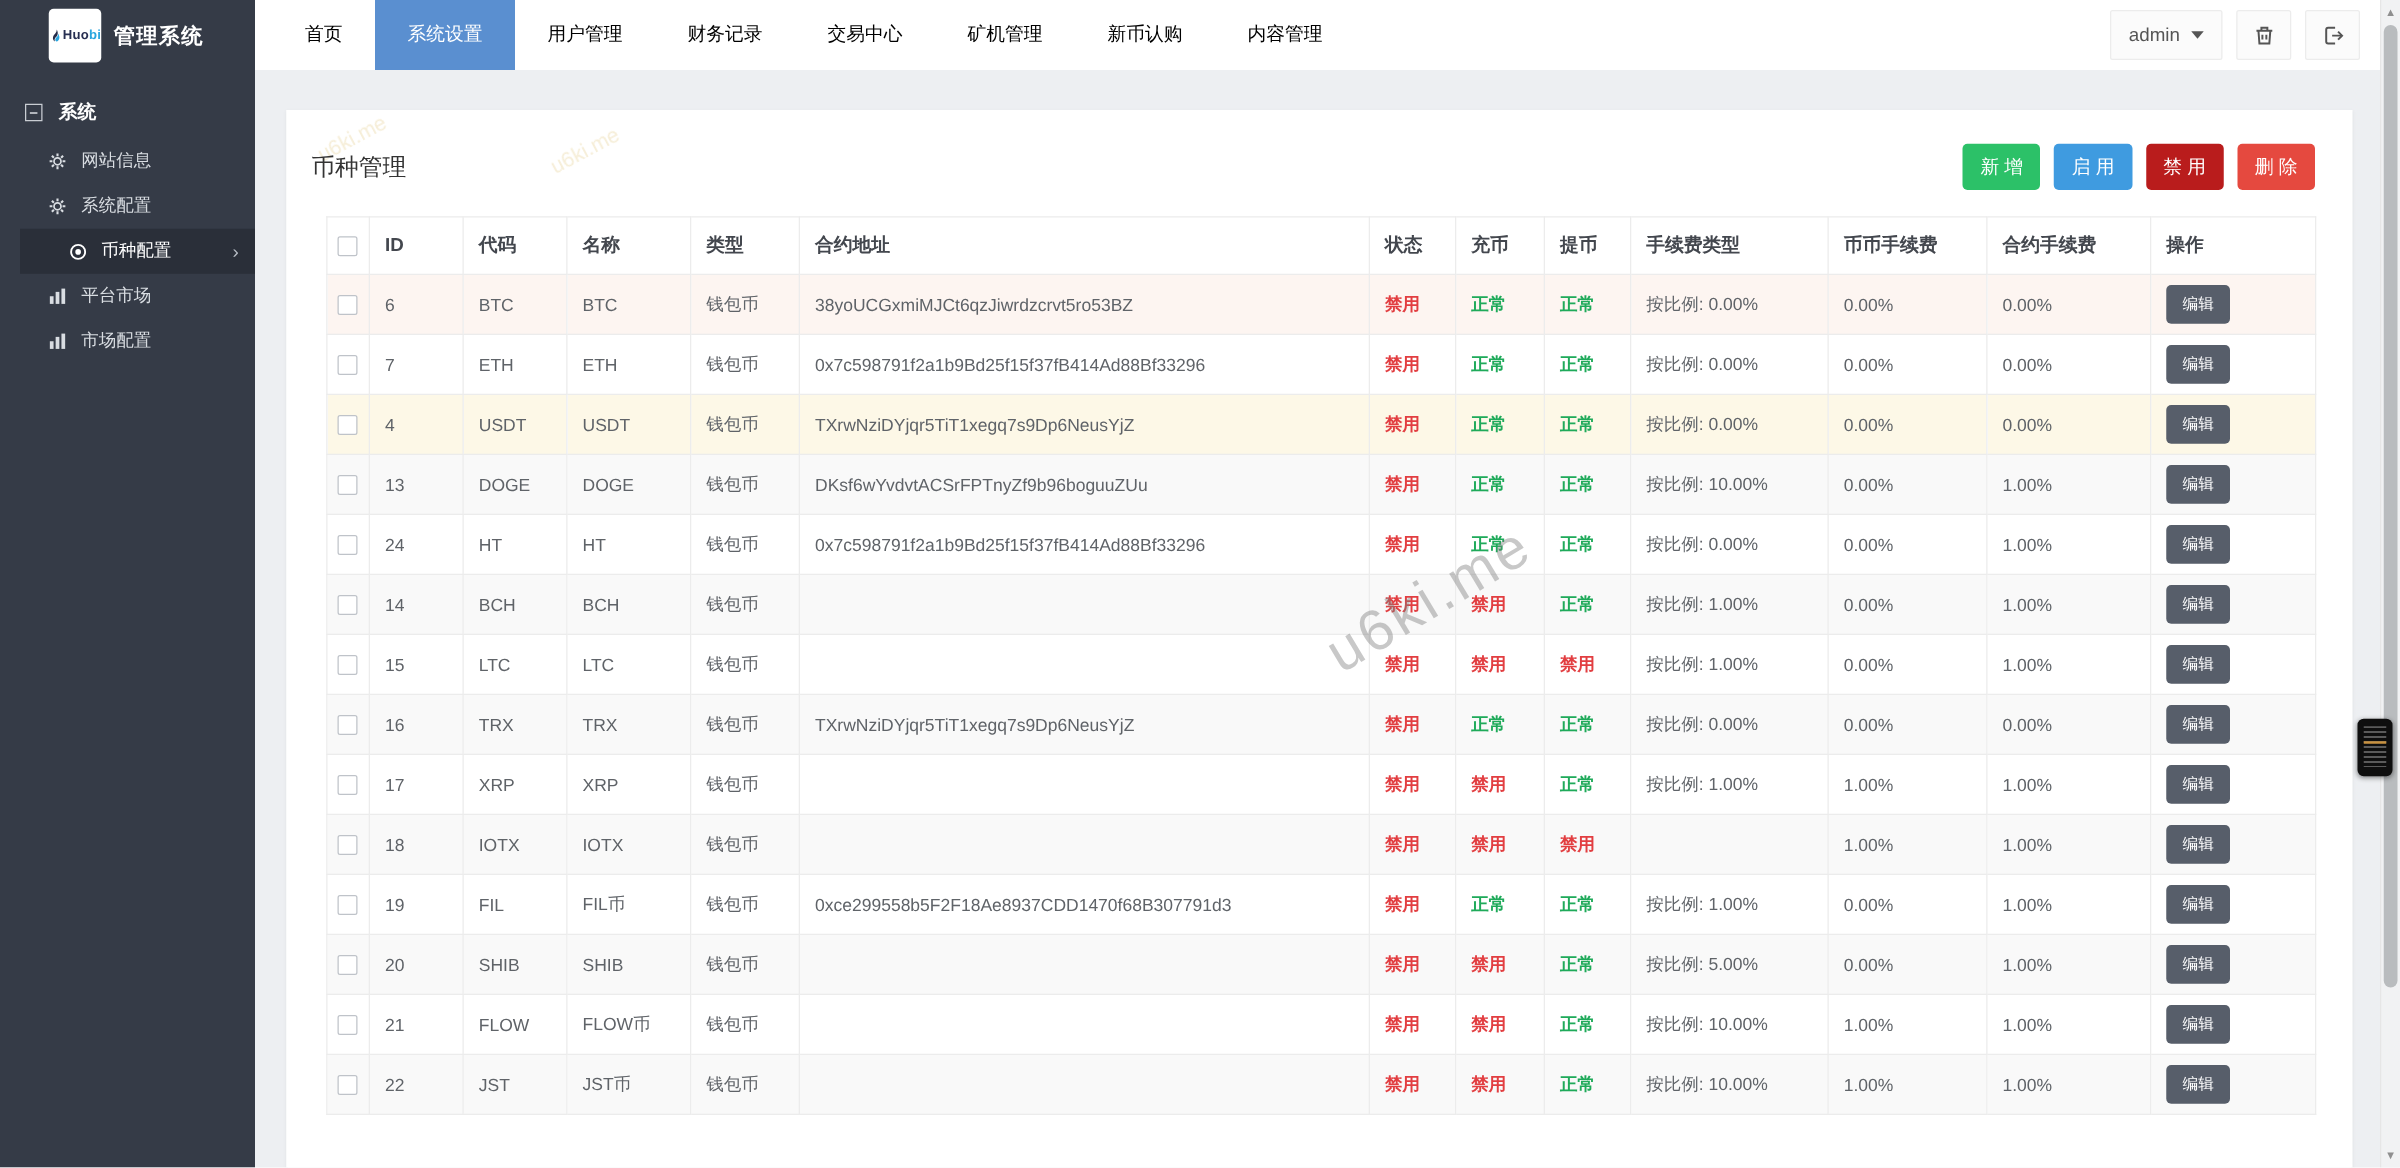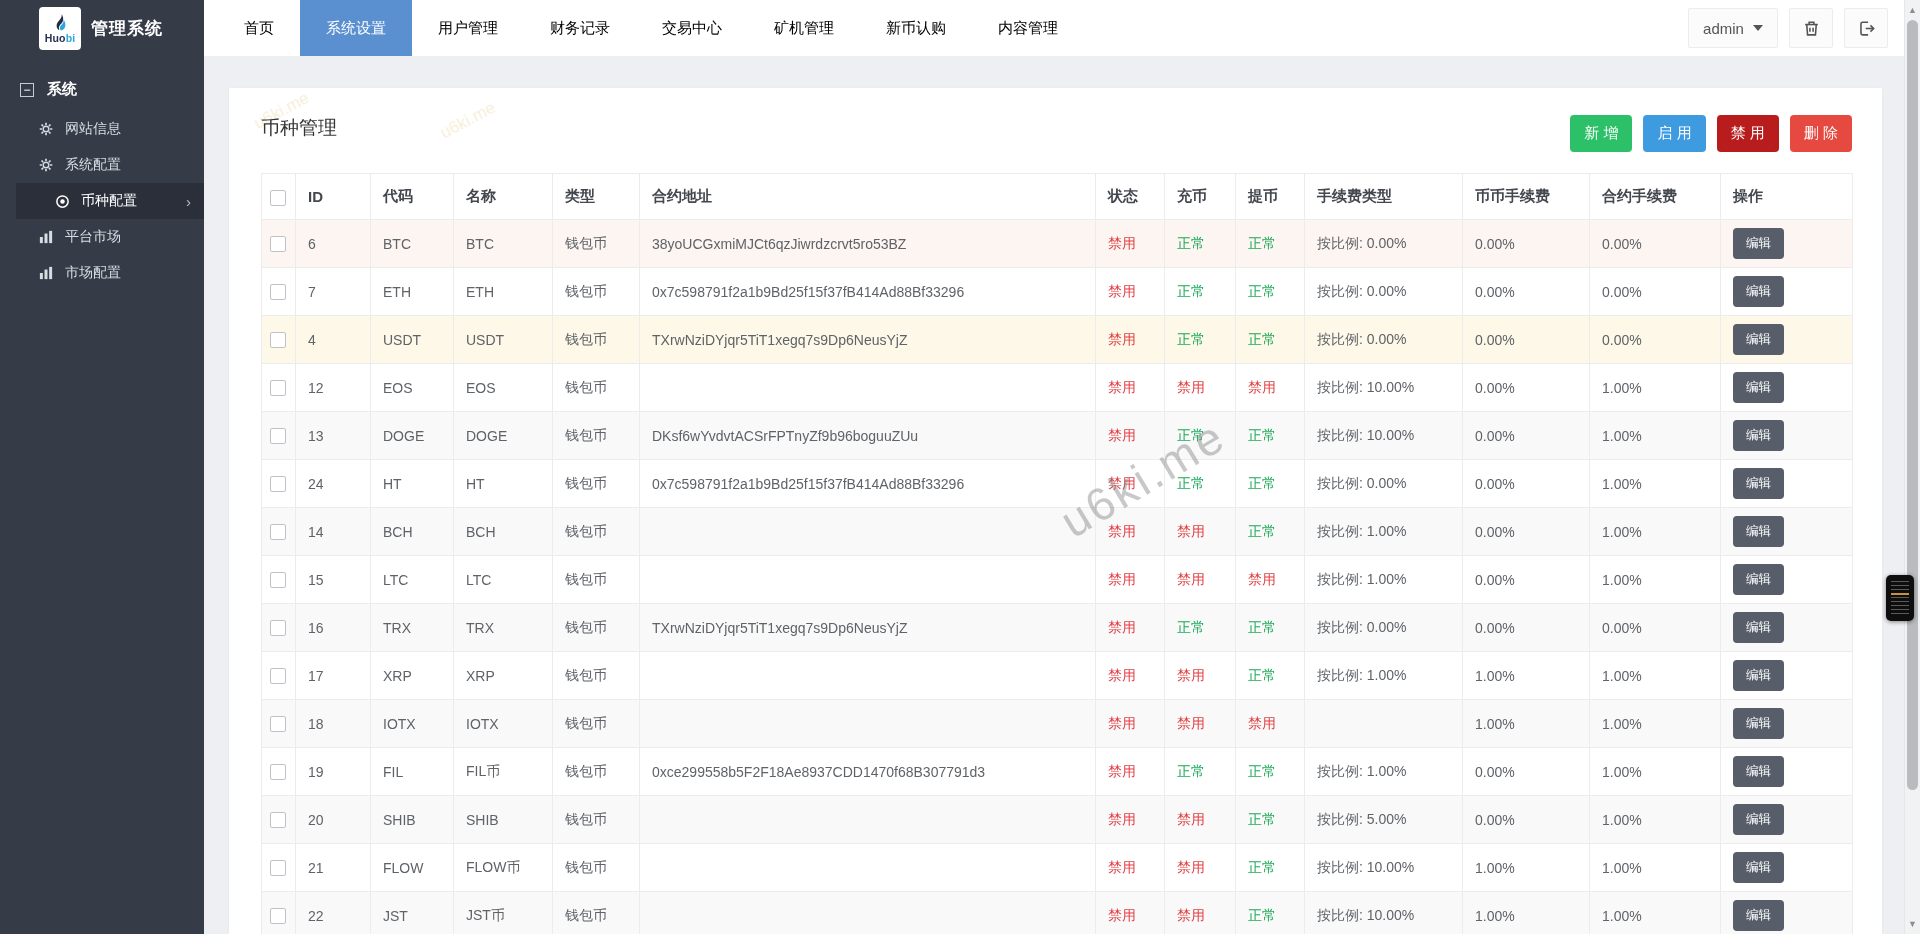--- a/index.html
+++ b/index.html
@@ -5,21 +5,21 @@
   * { margin:0; padding:0; box-sizing:border-box; }
   html,body { width:1920px; height:934px; }
   body {
     position:relative; overflow:hidden; background:#edeff2;
     font-family:"Liberation Sans","DejaVu Sans",sans-serif; color:#333;
   }
   
   .topbar { position:absolute; top:0; left:0; width:1920px; height:56px; background:#fff; z-index:20; }
   .logo-block { position:absolute; left:0; top:0; width:204px; height:56px; background:#353b47; display:flex; align-items:center; }
   .logo-badge { width:42px; height:43px; background:#fff; border-radius:4px; margin-left:39px;
-    display:flex; flex-direction:column; align-items:center; justify-content:center; }
+    display:flex; flex-direction:row; align-items:center; justify-content:center; }
   .logo-word { font-size:10.5px; font-weight:bold; line-height:1; margin-top:1px; letter-spacing:.2px; }
   .logo-word .huo { color:#272f52; } .logo-word .bi { color:#2ba6df; }
   .app-title { color:#fff; font-size:17px; font-weight:bold; margin-left:10px; letter-spacing:1px; }
   .nav-tabs { position:absolute; left:204px; top:0; height:56px; display:flex; padding-left:14px; }
   .tab { line-height:56px; padding:0 26px; font-size:15px; color:#000000; cursor:pointer; white-space:nowrap; }
   .tab.active { background:#5a8fd0; color:#fff; }
   .topbar-right { position:absolute; right:32px; top:8px; height:40px; display:flex; gap:11px; }
   .tb-btn { height:40px; border:1px solid #ececec; background:#fbfbfb; border-radius:2px;
     display:flex; align-items:center; justify-content:center; color:#555; cursor:pointer; }
   .admin-btn { width:90px; font-size:15px; gap:9px; }
@@ -30,37 +30,37 @@
   .side-group { display:flex; align-items:center; gap:13px; padding:24px 0 12px 20px; color:#fff; font-weight:bold; font-size:15px; }
   .collapse-box { width:14px; height:14px; border:1px solid #c9cdd3; color:#c9cdd3; font-size:12px;
     display:flex; align-items:center; justify-content:center; line-height:1; }
   .side-item { height:36px; display:flex; align-items:center; padding-left:38px; font-size:14px; gap:11px; position:relative; cursor:pointer; }
   .side-item.active { background:#2a2f39; color:#fff;margin-left:16px; }
   .side-icon { width:16px; display:flex; align-items:center; justify-content:center; }
   .chev { position:absolute; right:13px; font-size:15px; color:#b6bcc4; }
   
   .card { position:absolute; left:229px; top:88px; width:1653px; height:900px; background:#fff;
     box-shadow:0 1px 3px rgba(0,0,0,.05); }
-  .card-head { position:relative; z-index:2; display:flex; justify-content:space-between; 
-    padding:27px 30px 21px 32px; }
+  .card-head { position:relative; z-index:2; display:flex; justify-content:space-between; align-items:center;
+    padding:27px 30px 21px 20px; }
   .page-title { font-size:19px; color:#333; }
   .actions { display:flex; gap:11px; }
   .act-btn { border:none; color:#fff; font-size:15px; padding:9px 14px; border-radius:4px; cursor:pointer; white-space:nowrap; }
   .btn-add { background:#2cc168; } .btn-enable { background:#3f9be0; }
   .btn-disable { background:#b91c1c; } .btn-delete { background:#e5493f; }
   
   .table-wrap { position:relative; z-index:2; padding:0 30px 0 32px; }
   table { border-collapse:collapse; width:100%; table-layout:fixed; background:transparent; }
   th,td { border:1px solid #ececec; padding:0 12px; height:48px; font-size:14px; color:#5f6368;
     text-align:left; overflow:hidden; white-space:nowrap; }
   th { height:46px; font-size:15px; color:#43474e; font-weight:bold; background:#fff; }
   tr.bg-stripe td { background:rgba(0,0,0,.025); }
   tr.bg-cream  td { background:#fdf8e7; }
   tr.bg-pink   td { background:#fdf5f1; }
-  .status-cell { font-weight:normal; }
+  .status-cell { font-weight:bold; }
   .st-ok  { color:#1faa5a;margin-left:24px; } .st-off { color:#e23e41; }
   .edit-btn { background:#575e6a; color:#fff; border:none; border-radius:4px; font-size:12.5px; padding:7px 13px; cursor:pointer; }
   .cb { display:inline-block; width:16px; height:16px; border:1px solid #bfc3c9; border-radius:2px; background:#fff; vertical-align:middle; cursor:pointer; }
   
   .wm-tile { position:absolute; inset:0; z-index:1; pointer-events:none; }
   .wm-tile text { font-size:17px; fill:#f6eed8; font-family:"Liberation Sans",sans-serif; }
   .wm-main { position:absolute; left:1042px; top:416px; width:320px; transform:rotate(-31deg);
     font-size:46px; color:rgba(125,125,125,.42); letter-spacing:3px; z-index:6; pointer-events:none; white-space:nowrap; }
   
   .scrollbar { position:absolute; right:0; top:0; width:16px; height:934px; background:#f1f2f3; border-left:1px solid #e6e6e6; z-index:30; }
@@ -275,35 +275,20 @@
     <td>钱包币</td>
     <td>TXrwNziDYjqr5TiT1xegq7s9Dp6NeusYjZ</td>
     <td class="status-cell st-off">禁用</td>
     <td class="status-cell st-ok">正常</td>
     <td class="status-cell st-ok">正常</td>
     <td>按比例: 0.00%</td>
     <td>0.00%</td>
     <td>0.00%</td>
     <td><button class="edit-btn">编辑</button></td>
   </tr>
-          <tr>
-    <td style="padding:0 8px;"><span class="cb"></span></td>
-    <td>12</td>
-    <td>EOS</td>
-    <td>EOS</td>
-    <td>钱包币</td>
-    <td></td>
-    <td class="status-cell st-off">禁用</td>
-    <td class="status-cell st-off">禁用</td>
-    <td class="status-cell st-off">禁用</td>
-    <td>按比例: 10.00%</td>
-    <td>0.00%</td>
-    <td>1.00%</td>
-    <td><button class="edit-btn">编辑</button></td>
-  </tr>
           <tr class="bg-stripe">
     <td style="padding:0 8px;"><span class="cb"></span></td>
     <td>13</td>
     <td>DOGE</td>
     <td>DOGE</td>
     <td>钱包币</td>
     <td>DKsf6wYvdvtACSrFPTnyZf9b96boguuZUu</td>
     <td class="status-cell st-off">禁用</td>
     <td class="status-cell st-ok">正常</td>
     <td class="status-cell st-ok">正常</td>

